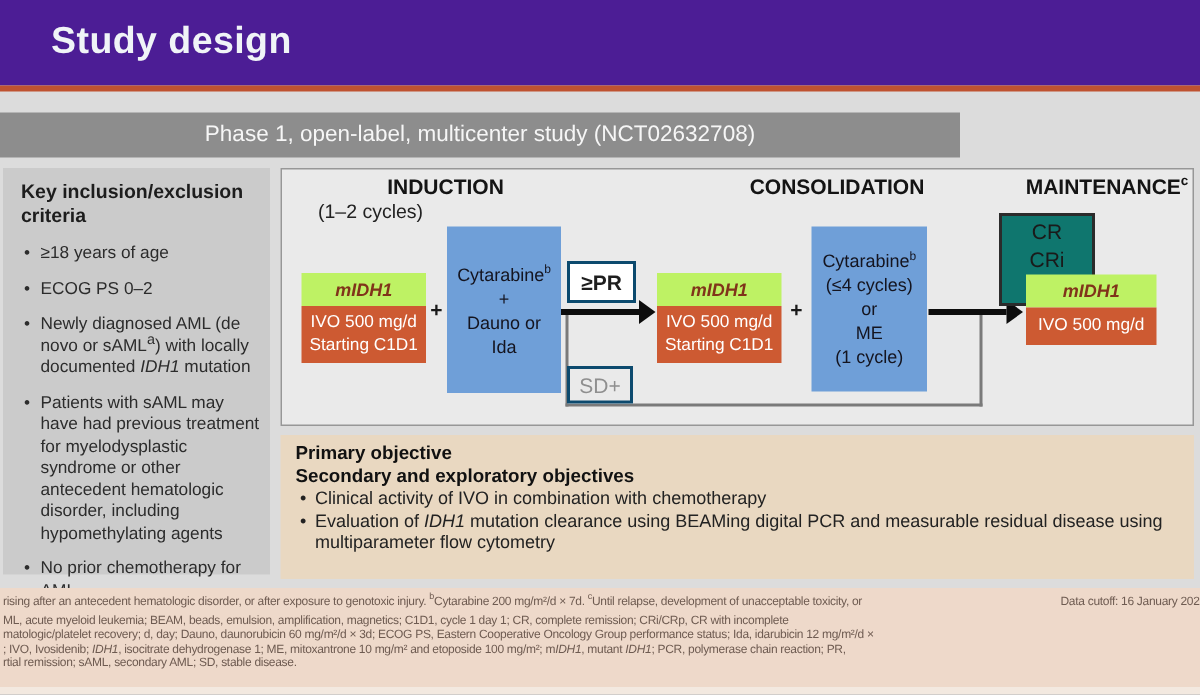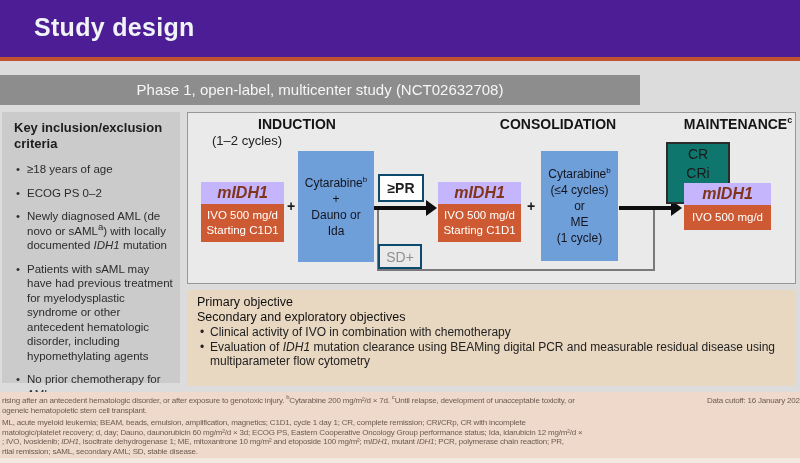--- a/index.html
+++ b/index.html
@@ -25,43 +25,43 @@
   .gene { font-style:italic; }
   sup { line-height:0; }
   
   .diagram { position:absolute; left:187px; top:112px; width:609px; height:172px;
     background:#eaeaea; border:1px solid #979797;padding-left:36px; }
   .phase-head { position:absolute; top:3px; width:170px; text-align:center;
     font-size:14px; font-weight:bold; color:#141414; }
   .phase-head sup { font-size:9px; }
   .phase-sub { position:absolute; top:20px; width:170px; font-size:13px; color:#222; }
   .arm { position:absolute; width:83px; text-align:center; }
-  .arm-top { background:#c4b5fd; color:#80341a; height:22px; line-height:22px;
-    font-size:16px; font-weight:bold; font-style:italic; }
+  .arm-top { background:#bef264; color:#80341a; height:22px; line-height:22px;
+    font-size:12px; font-weight:bold; font-style:italic; }
   .arm-bottom { background:#cd5a32; color:#ffffff; font-size:11.5px; line-height:15px; padding:4px 0; }
   .plus { position:absolute; width:14px; text-align:center; font-size:14px; font-weight:bold; color:#1a1a1a; }
   .chemo { position:absolute; background:#6f9fd8; color:#14141f; font-size:12px; line-height:16px;
     display:flex; flex-direction:column; justify-content:center; text-align:center; }
   .chemo sup { font-size:8px; }
   .gate-pr { position:absolute; left:190px; top:61px; width:46px; height:28px; background:#ffffff;
     border:2px solid #0c4a6e; color:#1e1e1e; font-size:14px; font-weight:bold;
     display:flex; align-items:center; justify-content:center; }
   .gate-sd { position:absolute; left:190px; top:131px; width:44px; height:25px; background:#eaeaea;
     border:2px solid #0c4a6e; color:#8f8f8f; font-size:14px;
     display:flex; align-items:center; justify-content:center; }
   .response-box { position:absolute; left:432px; top:29px; width:64px; height:62px; background:#0f766e;
     border:2px solid #2b2b2b; color:#1a1a1a; font-size:14px; line-height:19px; text-align:center; padding-top:1px;margin-left:46px; }
   .loop-line { position:absolute; background:#7a7a7a; }
   .arrow-line { position:absolute; height:4px; background:#0d0d0d; }
   .arrow-head { position:absolute; width:0; height:0;
     border-top:8px solid transparent; border-bottom:8px solid transparent; border-left:11px solid #0d0d0d; }
   
   .objectives { position:absolute; left:187px; top:290px; width:609px; height:96px;
     background:#e9d8c1; padding:5px 10px 0 10px; color:#1c1c1c; }
-  .obj-head { font-size:12.5px; font-weight:normal; line-height:15px; color:#111; }
+  .obj-head { font-size:12.5px; font-weight:bold; line-height:15px; color:#111; }
   .obj-bullet { position:relative; font-size:12px; line-height:14.5px; padding-left:13px; color:#222; }
   .obj-bullet::before { content:"•"; position:absolute; left:3px; }
   
   .footnotes { position:absolute; left:0; top:392px; width:800px; height:71px; background:#eed9ca;
     color:#6e5b51; font-size:8px; letter-spacing:-.2px; padding-top:4px; }
   .fn-line { white-space:nowrap; line-height:9.5px; padding-left:2px; }
   .fn-gap { margin-top:3px; }
   .fn-line sup { font-size:6px; }
   .cutoff { position:absolute; right:-4px; top:4px; background:#eed9ca; padding-left:10px; white-space:nowrap; }
   .bottom-strip { position:absolute; left:0; top:458px; width:800px; height:5px; background:#f3e9e0; }
@@ -167,21 +167,20 @@
 
   <div class="objectives">
     <div class="obj-head">Primary objective</div>
     <div class="obj-head">Secondary and exploratory objectives</div>
     <div class="obj-bullet">Clinical activity of IVO in combination with chemotherapy</div>
     <div class="obj-bullet"><span>Evaluation of </span><span class="gene">IDH1</span><span> mutation clearance using BEAMing digital PCR and measurable residual disease using multiparameter flow cytometry</span></div>
   </div>
 
   <div class="footnotes">
     <div class="fn-line"><span>rising after an antecedent hematologic disorder, or after exposure to genotoxic injury. </span><sup>b</sup><span>Cytarabine 200 mg/m²/d × 7d. </span><sup>c</sup><span>Until relapse, development of unacceptable toxicity, or</span></div>
-    <div class="fn-line">ogeneic hematopoietic stem cell transplant.</div>
     <div class="fn-line fn-gap">ML, acute myeloid leukemia; BEAM, beads, emulsion, amplification, magnetics; C1D1, cycle 1 day 1; CR, complete remission; CRi/CRp, CR with incomplete</div>
     <div class="fn-line">matologic/platelet recovery; d, day; Dauno, daunorubicin 60 mg/m²/d × 3d; ECOG PS, Eastern Cooperative Oncology Group performance status; Ida, idarubicin 12 mg/m²/d ×</div>
     <div class="fn-line"><span>; IVO, Ivosidenib; </span><span class="gene">IDH1</span><span>, isocitrate dehydrogenase 1; ME, mitoxantrone 10 mg/m² and etoposide 100 mg/m²; m</span><span class="gene">IDH1</span><span>, mutant </span><span class="gene">IDH1</span><span>; PCR, polymerase chain reaction; PR,</span></div>
     <div class="fn-line">rtial remission; sAML, secondary AML; SD, stable disease.</div>
     <div class="cutoff">Data cutoff: 16 January 2020</div>
   </div>
 
   <div class="bottom-strip"></div>
 
 </div>

